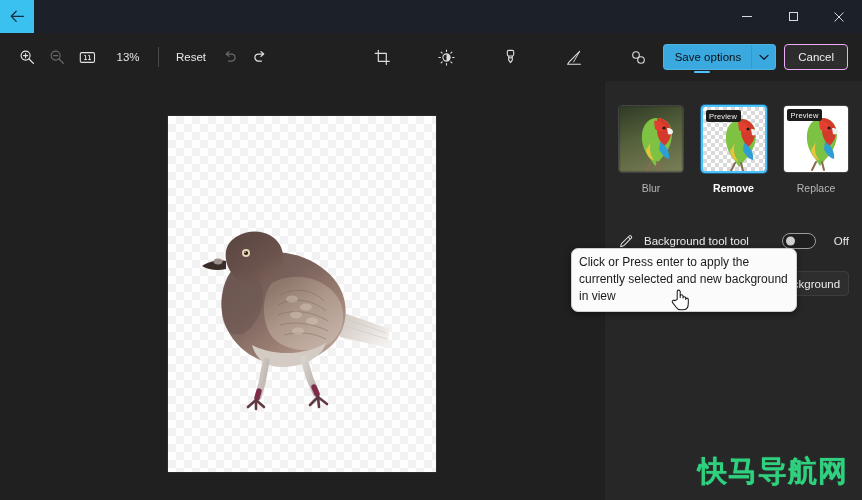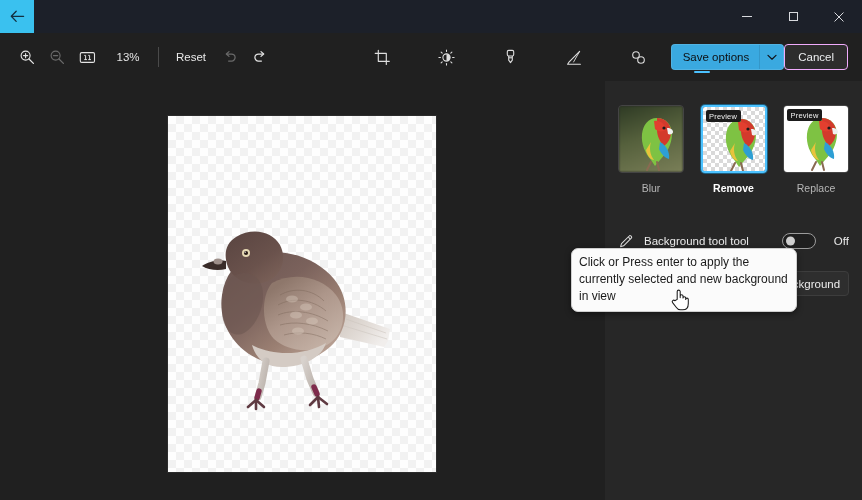--- a/index.html
+++ b/index.html
@@ -105,21 +105,21 @@
   .tool-underline {
     position: absolute; bottom: 0px; left: 50%;
     transform: translateX(-50%);
     width: 16px; height: 2.5px;
     background: #4cc2ff; border-radius: 2px;
   }
   .tool-gap { width: 32px; }
 
   .tb-right {
     position: absolute; right: 14px; top: 0; height: 48px;
-    display: flex; align-items: center; gap: 0;
+    display: flex; align-items: center; gap: 8px;
   }
   .save-split {
     display: flex; align-items: stretch;
     background: #3aa9e0; border-radius: 4px;
     overflow: hidden; height: 26px;
     border: 1px solid rgba(255,255,255,0.12);
   }
   .save-main {
     display: flex; align-items: center;
     padding: 0 10px 0 11px;
@@ -646,14 +646,15 @@
   <svg class="cursor-hand" viewBox="0 0 20 24">
     <path d="M7.2 12.4 V4.6 a1.5 1.5 0 0 1 3 0 V10.6
              V9.2 a1.4 1.4 0 0 1 2.8 0 V11
              a1.35 1.35 0 0 1 2.7 0 V12.4
              a1.3 1.3 0 0 1 2.6 0 V16.4
              c0 3.6 -2 6.4 -5.6 6.4 h-2.3
              c-2 0 -3.2 -1 -4.2 -2.6 L2.6 15.6
              a1.45 1.45 0 0 1 2.2 -1.9 Z" fill="#ffffff" stroke="#1b1b1b" stroke-width="1.05" stroke-linejoin="round"></path>
   </svg>
 
+  <div class="watermark">快马导航网</div>
 
 </div>
 
 </body></html>

